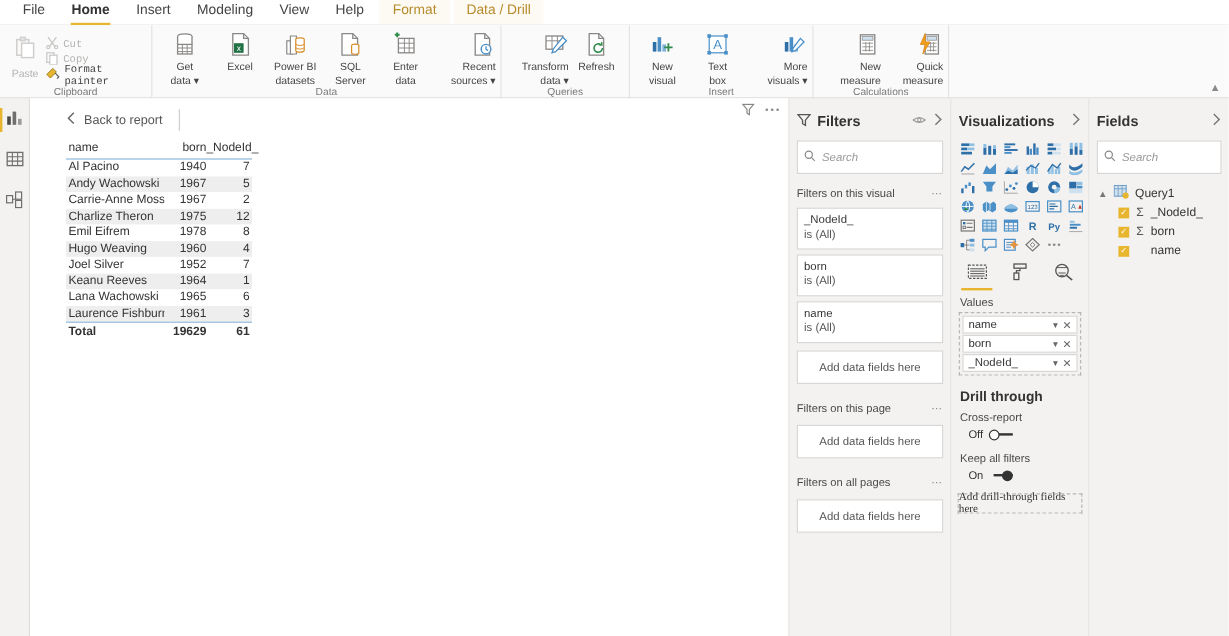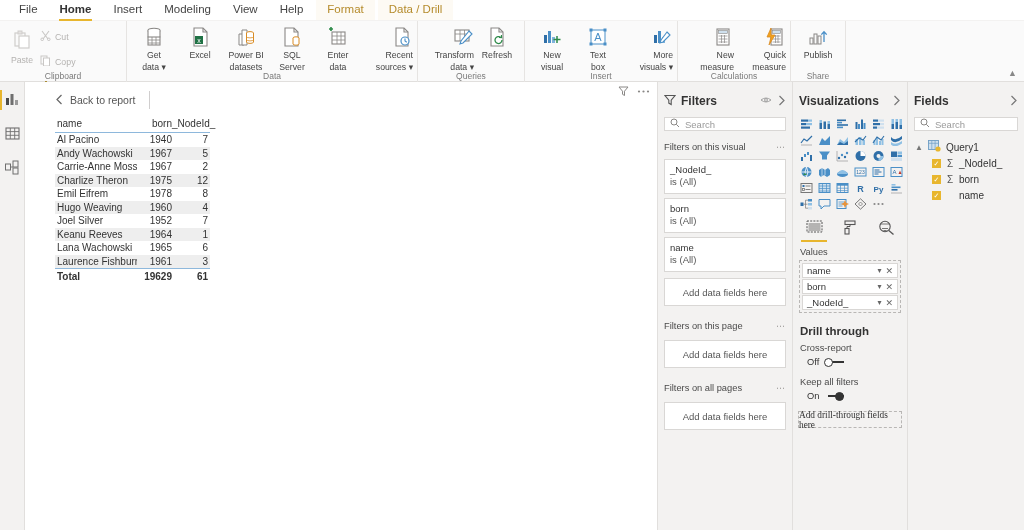--- a/index.html
+++ b/index.html
@@ -33,21 +33,21 @@
   .rbtn { width:46px; display:flex; flex-direction:column; align-items:center; justify-content:flex-start;
           padding-top:3px; cursor:default; }
   .rbtn .ico { height:22px; display:flex; align-items:center; justify-content:center; }
   .rbtn .lbl { font-size:8.7px; color:#444; text-align:center; line-height:10px; margin-top:2px;}
   .rbtn.wide { width:52px;align-items:flex-end; }
 
   
   .paste-cluster { display:flex; padding-top:2px;}
   .paste-btn { width:36px; display:flex; flex-direction:column; align-items:center; padding-top:4px;}
   .paste-btn .lbl { font-size:8.7px; color:#b5b3b1; margin-top:2px;}
-  .small-cmds { display:flex; flex-direction:column; padding-top:5px; gap:12px;}
+  .small-cmds { display:flex; flex-direction:column; padding-top:5px; gap:0;font-family:Liberation Mono, monospace;}
   .small-cmd { display:flex; align-items:center; gap:4px; font-size:8.8px; color:#b5b3b1; height:13px;}
   .small-cmd.en { color:#444; }
   .ribbon-collapse { position:absolute; right:7px; bottom:3px; font-size:9px; color:#888;}
 
   
   .body-row { display:flex; height:448px; }
 
   .leftbar { width:25px; background:#f3f2f1; border-right:1px solid #e1dfdd;
              padding-top:6px; display:flex; flex-direction:column; align-items:center; gap:10px;}
   .lbitem { width:25px; height:24px; display:flex; align-items:center; justify-content:center;
@@ -70,22 +70,22 @@
   .c-name { width:82px; padding-left:2px; overflow:hidden; white-space:nowrap; }
   .c-born { width:35px; text-align:right; }
   .c-node { width:38px; text-align:right; padding-right:2px;}
 
   
   .filters { width:135px; background:#f3f2f1; border-right:1px solid #e1dfdd;
              padding:0; display:flex; flex-direction:column;}
   .pane-head { display:flex; align-items:center; height:26px; padding:0 6px; gap:5px; margin-top:6px;}
   .pane-title { font-size:12px; font-weight:bold; color:#333; flex:1;}
   .pane-ico { color:#868686; cursor:default; font-size:11px;}
-  .search-box { margin:3px 6px 8px 6px; height:14px; background:#fff; border:1px solid #d9d7d5;
-                display:flex; align-items:center; gap:5px; padding:0 5px; font-size:9.5px; color:#9a9a9a;}
+  .search-box { margin:3px 6px 8px 6px; height:28px; background:#fff; border:1px solid #d9d7d5;
+                display:flex; align-items:center; gap:5px; padding:0 5px; font-size:9.5px; color:#9a9a9a;font-style:italic;}
   .sect-label { display:flex; align-items:center; padding:0 6px; height:16px; font-size:9.3px; color:#4a4a4a;}
   .sect-label span.t { flex:1; }
   .dots { color:#8a8886; letter-spacing:1px; font-size:9px;}
   .fcard { margin:4px 6px 0 6px; background:#fff; border:1px solid #d9d7d5; padding:4px 5px 5px 5px;}
   .fcard .f1 { font-size:9.5px; color:#333; line-height:12px;}
   .fcard .f2 { font-size:9.5px; color:#555; line-height:12px;}
   .drop-zone { margin:6px 6px 0 6px; background:#fff; border:1px solid #d9d7d5; height:28px;
                display:flex; align-items:center; justify-content:center; font-size:9.5px; color:#555;}
   .sp8 { height:12px; }
 
@@ -360,36 +360,20 @@
               <path d="M7 2 L3 11 h4 l-2 8 L11 9 h-4 Z" fill="#f2a11b" stroke="#d98c24" stroke-width="0.8"></path>
             </svg>
           </span>
           <span class="lbl">Quick</span>
           <span class="lbl">measure</span>
         </div>
       </div>
       <div class="rgroup-label">Calculations</div>
     </div>
 
-    <div class="rgroup">
-      <div class="rgroup-items">
-        <div class="rbtn">
-          <span class="ico">
-            <svg width="22" height="22" viewBox="0 0 22 22">
-              <rect x="3" y="12" width="3" height="6" fill="none" stroke="#8a8886" stroke-width="1"></rect>
-              <rect x="7" y="8" width="3" height="10" fill="none" stroke="#8a8886" stroke-width="1"></rect>
-              <rect x="11" y="10" width="3" height="8" fill="none" stroke="#8a8886" stroke-width="1"></rect>
-              <path d="M17 16 v-10 M14.3 8.6 L17 5.7 L19.7 8.6" stroke="#4a8fc7" stroke-width="1.3" fill="none"></path>
-            </svg>
-          </span>
-          <span class="lbl">Publish</span>
-        </div>
-      </div>
-      <div class="rgroup-label">Share</div>
-    </div>
 
     <div class="ribbon-collapse">▲</div>
   </div>
 
   <div class="body-row">
 
     <div class="leftbar">
       <div class="lbitem sel">
         <span>
           <svg width="15" height="15" viewBox="0 0 15 15">

